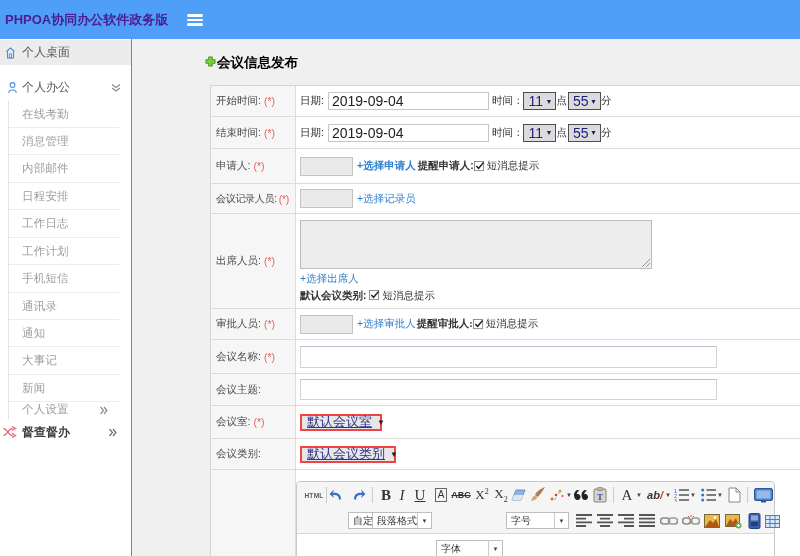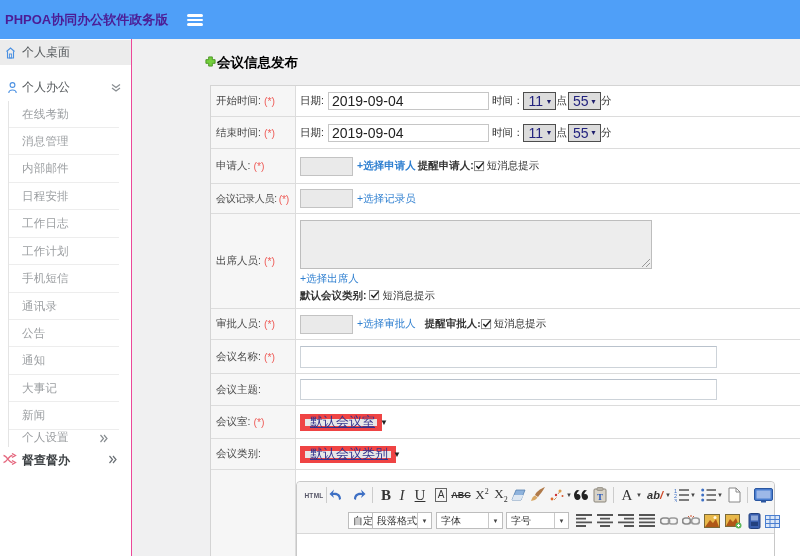--- a/index.html
+++ b/index.html
@@ -29,21 +29,21 @@
 .frow { position:relative; display:flex; border-bottom:1px solid #dcdcdc; }
 .flabel { width:85px; background:#f6f6f6; border-right:1px solid #dcdcdc; font-size:10.5px; white-space:nowrap; color:#4a4a4a; padding-left:5px; display:flex; align-items:center; flex-shrink:0; }
 .fcontent { flex:1; display:flex; align-items:center; font-size:10.5px; white-space:nowrap; color:#333; padding-left:4px; background:#fff; }
 .star { color:#ee5f5b; margin-left:3px; font-size:10.5px; }
 .link { color:#2e7fd0; font-size:10.5px; text-decoration:none; }
 .blab { font-weight:bold; color:#333; font-size:10.5px; }
 input.txt { border:1px solid #c6c6c6; height:18px; font-size:14px; font-family:"Liberation Sans",sans-serif; padding:0 3px; color:#222; }
 .dis { background:#eaeaea; border:1px solid #c3c3c3; height:19px; width:53px; }
 .sel-time { display:inline-flex; align-items:center; justify-content:space-between; background:#dcdcdc; border:1px solid #4e4e4e; height:18px; width:33px; padding:0 3px 0 4px; color:#22227e; font-size:14px; }
 .sel-time .arr { font-size:7px; color:#1d1d6b; }
-.sel-big { display:inline-flex; align-items:center; background:#e7e7e7; border:5px solid #ef4444; height:17px; padding:0 5px; color:#32328e; font-size:13px; }
+.sel-big { display:inline-flex; align-items:center; background:#e7e7e7; border:2px solid #ef4444; height:17px; padding:0 5px; color:#32328e; font-size:13px; }
 .sel-big u { margin-right:5px; }
 .sel-big .arr { font-size:8px; color:#222; }
 .cbx { width:11px; height:11px; margin:0 2px 0 0; vertical-align:-2px; }
 
 
 .editor { position:absolute; left:296px; top:481px; width:479px; height:120px; border:1px solid #c8c8c8; background:#fff; border-radius:4px 4px 0 0; }
 .tb1 { position:absolute; left:0; top:0; width:477px; height:26px; background:#f5f5f5; border-radius:4px 4px 0 0; }
 .tb2 { position:absolute; left:0; top:26px; width:477px; height:26px; background:#f5f5f5; border-bottom:1px solid #d8d8d8; }
 .ti { position:absolute; top:0; height:26px; display:flex; align-items:center; justify-content:center; font-size:13px; color:#333; }
 .vsep { position:absolute; top:5px; width:1px; height:16px; background:#ccc; }
@@ -84,21 +84,20 @@
   </div>
   <div class="submenu">
     <div>在线考勤</div>
     <div>消息管理</div>
     <div>内部邮件</div>
     <div>日程安排</div>
     <div>工作日志</div>
     <div>工作计划</div>
     <div>手机短信</div>
     <div>通讯录</div>
-    <div>公告</div>
     <div>通知</div>
     <div>大事记</div>
     <div>新闻</div>
     <div style="border-bottom:none; height:17px; line-height:15px; position:relative;">个人设置
       <svg style="position:absolute; left:91px; top:4px; width:9px; height:9px;" viewBox="0 0 9 9">
           <path d="M0.5 1 L3.5 4.5 L0.5 8 M4 1 L7 4.5 L4 8" fill="none" stroke="#888d91" stroke-width="1.2"></path>
         </svg>
     </div>
   </div>
   <div class="mitem" style="height:26px; line-height:26px; color:#3f4346; font-weight:bold;">
@@ -169,21 +168,21 @@
             <rect x="0.5" y="0.5" width="10" height="10" fill="#fff" stroke="#888"></rect>
             <path d="M2.5 5.5 L5 8 L10.5 1.5" fill="none" stroke="#222" stroke-width="1.6"></path>
           </svg><span>短消息提示</span></div>
     </div>
   </div>
   <div class="frow" style="height:31px;">
     <div class="flabel">审批人员: <span class="star">(*)</span></div>
     <div class="fcontent">
         <span class="dis"></span>
         <span style="margin-left:4px;" class="link">+选择审批人</span>
-      <span class="blab" style="margin-left:9px;font-family:Liberation Serif, serif;">提醒审批人:</span>
+      <span class="blab" style="margin-left:1px;font-family:Liberation Serif, serif;">提醒审批人:</span>
       <svg class="cbx" viewBox="0 0 12 12">
           <rect x="0.5" y="0.5" width="10" height="10" fill="#fff" stroke="#888"></rect>
           <path d="M2.5 5.5 L5 8 L10.5 1.5" fill="none" stroke="#222" stroke-width="1.6"></path>
         </svg>
         <span>短消息提示</span>
     </div>
   </div>
   <div class="frow" style="height:34px;">
     <div class="flabel">会议名称: <span class="star">(*)</span></div>
     <div class="fcontent">
@@ -295,21 +294,21 @@
     <span class="vsep" style="left:450px;"></span>
     <svg class="ti" style="left:457px; top:6px; width:19px; height:15px;" viewBox="0 0 19 15">
         <rect x="0.5" y="0.5" width="18" height="12" rx="1.5" fill="#4a7ed0" stroke="#2a56a0"></rect>
         <rect x="2.5" y="2.5" width="14" height="8" fill="#9db8e8"></rect>
         <rect x="7" y="13" width="5" height="1.5" fill="#2a56a0"></rect>
       </svg>
   </div>
   <div class="tb2">
     <span class="tsel" style="left:3px; width:68px;margin-left:48px;">自定义标题<span class="db">▼</span></span>
     <span class="tsel" style="left:75px; width:60px;">段落格式<span class="db">▼</span></span>
-    <span class="tsel" style="left:139px; width:67px;">字体<span class="db">▼</span></span>
+    <span class="tsel" style="left:139px; width:67px;margin-top:28px;">字体<span class="db">▼</span></span>
     <span class="tsel" style="left:209px; width:63px;">字号<span class="db">▼</span></span>
     <svg class="ti" style="left:279px; top:6px; width:16px; height:13px;" viewBox="0 0 16 13">
         <path d="M0 1 H16 M0 4.7 H10 M0 8.4 H16 M0 12 H10" stroke="#555" stroke-width="1.8"></path>
       </svg>
     <svg class="ti" style="left:300px; top:6px; width:16px; height:13px;" viewBox="0 0 16 13">
         <path d="M0 1 H16 M3 4.7 H13 M0 8.4 H16 M3 12 H13" stroke="#555" stroke-width="1.8"></path>
       </svg>
     <svg class="ti" style="left:321px; top:6px; width:16px; height:13px;" viewBox="0 0 16 13">
         <path d="M0 1 H16 M6 4.7 H16 M0 8.4 H16 M6 12 H16" stroke="#555" stroke-width="1.8"></path>
       </svg>

